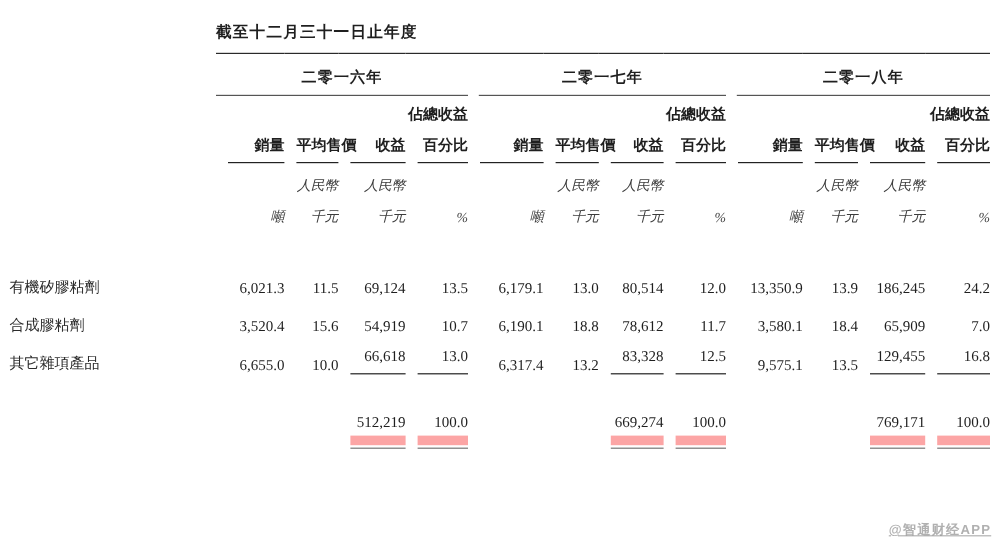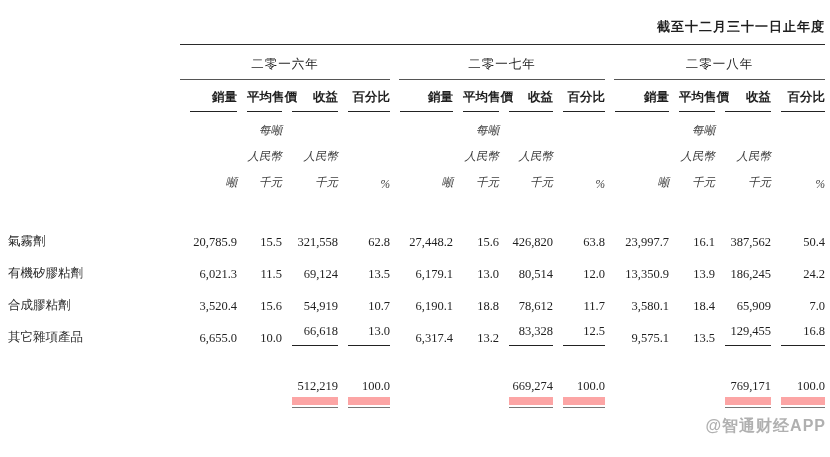--- a/index.html
+++ b/index.html
@@ -24,32 +24,32 @@
   td, th { padding: 0; font-weight: normal; vertical-align: bottom; }
 
   
   .num { text-align: right; white-space: nowrap; }
   .lbl { text-align: left; padding-left: 3px; white-space: nowrap; font-size: 13px; color: #2b2b2b; }
 
   
   tr.title-row { height: 36px; }
   td.title-cell {
     border-bottom: 1.6px solid #2a2a2a;
-    text-align: right;
+    text-align: left;
     padding-bottom: 8px;
   }
   .title-text { font-weight: bold; font-size: 13px; letter-spacing: 1px; }
 
   
   tr.year-row { height: 36px; }
   .year-u {
     border-bottom: 1.5px solid #555;
     padding-bottom: 6px;
     text-align: center;
-    font-weight: normal;
+    font-weight: bold;
     font-size: 12.5px;
     letter-spacing: 1px;
   }
   .gap-l { margin-left: 9px; }
 
   
   tr.pct-top-row { height: 24px; }
   tr.pct-top-row th { font-weight: bold; font-size: 12.5px; }
 
   
@@ -95,27 +95,28 @@
     border-bottom: 8px solid #fca5a5;
     padding-bottom: 3px;
     text-align: right;
     font-size: 12.5px;
   }
 
   
   .watermark {
     position: absolute;
     right: 4px;
-    bottom: 20px;
+    bottom: 8px;
     font-family: "Liberation Sans", "DejaVu Sans", sans-serif;
     font-weight: bold;
-    font-size: 16px;
+    font-size: 11px;
     color: rgba(150, 150, 150, 0.75);
     letter-spacing: 1px;
     pointer-events: none;
+    text-decoration: underline;
   }
 </style>
 </head>
 <body>
 
 <div class="page">
   <table class="fin">
     <colgroup>
       <col style="width:175px">
       <col style="width:57px">
@@ -146,20 +147,29 @@
         <div class="year-u">二零一六年</div>
       </th>
       <th colspan="4">
         <div class="year-u gap-l">二零一七年</div>
       </th>
       <th colspan="4">
         <div class="year-u gap-l">二零一八年</div>
       </th>
     </tr>
 
+    <tr class="pct-top-row">
+      <td></td>
+      <td colspan="3"></td>
+          <th class="num">佔總收益</th>
+      <td colspan="3"></td>
+          <th class="num">佔總收益</th>
+      <td colspan="3"></td>
+          <th class="num">佔總收益</th>
+    </tr>
 
     <tr class="colhead-row">
       <td></td>
       <th>
             <div class="col-u">銷量</div>
           </th>
       <th>
             <div class="col-u">平均售價</div>
           </th>
       <th>
@@ -187,35 +197,20 @@
             <div class="col-u">平均售價</div>
           </th>
       <th>
             <div class="col-u">收益</div>
           </th>
       <th>
             <div class="col-u">百分比</div>
           </th>
     </tr>
 
-    <tr class="unit-row">
-      <td></td>
-      <td></td>
-          <td class="num">每噸</td>
-          <td></td>
-          <td></td>
-      <td></td>
-          <td class="num">每噸</td>
-          <td></td>
-          <td></td>
-      <td></td>
-          <td class="num">每噸</td>
-          <td></td>
-          <td></td>
-    </tr>
 
     <tr class="unit-row">
       <td></td>
       <td></td>
           <td class="num">人民幣</td>
           <td class="num">人民幣</td>
           <td></td>
       <td></td>
           <td class="num">人民幣</td>
           <td class="num">人民幣</td>
@@ -239,35 +234,20 @@
       <td class="num">噸</td>
       <td class="num">千元</td>
       <td class="num">千元</td>
       <td class="num">%</td>
     </tr>
 
     <tr class="spacer-lg">
           <td colspan="13"></td>
         </tr>
 
-    <tr class="data-row">
-      <td class="lbl">氣霧劑</td>
-      <td class="num">20,785.9</td>
-      <td class="num">15.5</td>
-      <td class="num">321,558</td>
-      <td class="num">62.8</td>
-      <td class="num">27,448.2</td>
-      <td class="num">15.6</td>
-      <td class="num">426,820</td>
-      <td class="num">63.8</td>
-      <td class="num">23,997.7</td>
-      <td class="num">16.1</td>
-      <td class="num">387,562</td>
-      <td class="num">50.4</td>
-    </tr>
 
     <tr class="data-row">
       <td class="lbl">有機矽膠粘劑</td>
       <td class="num">6,021.3</td>
       <td class="num">11.5</td>
       <td class="num">69,124</td>
       <td class="num">13.5</td>
       <td class="num">6,179.1</td>
       <td class="num">13.0</td>
       <td class="num">80,514</td>

